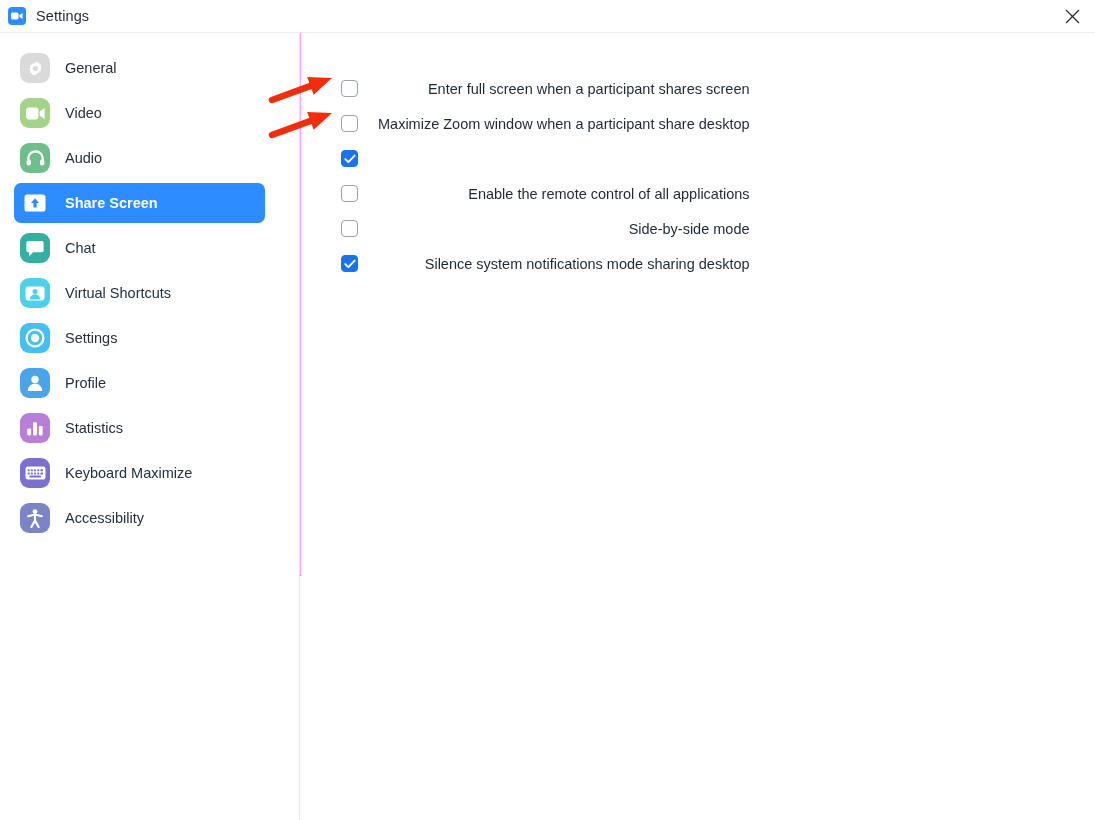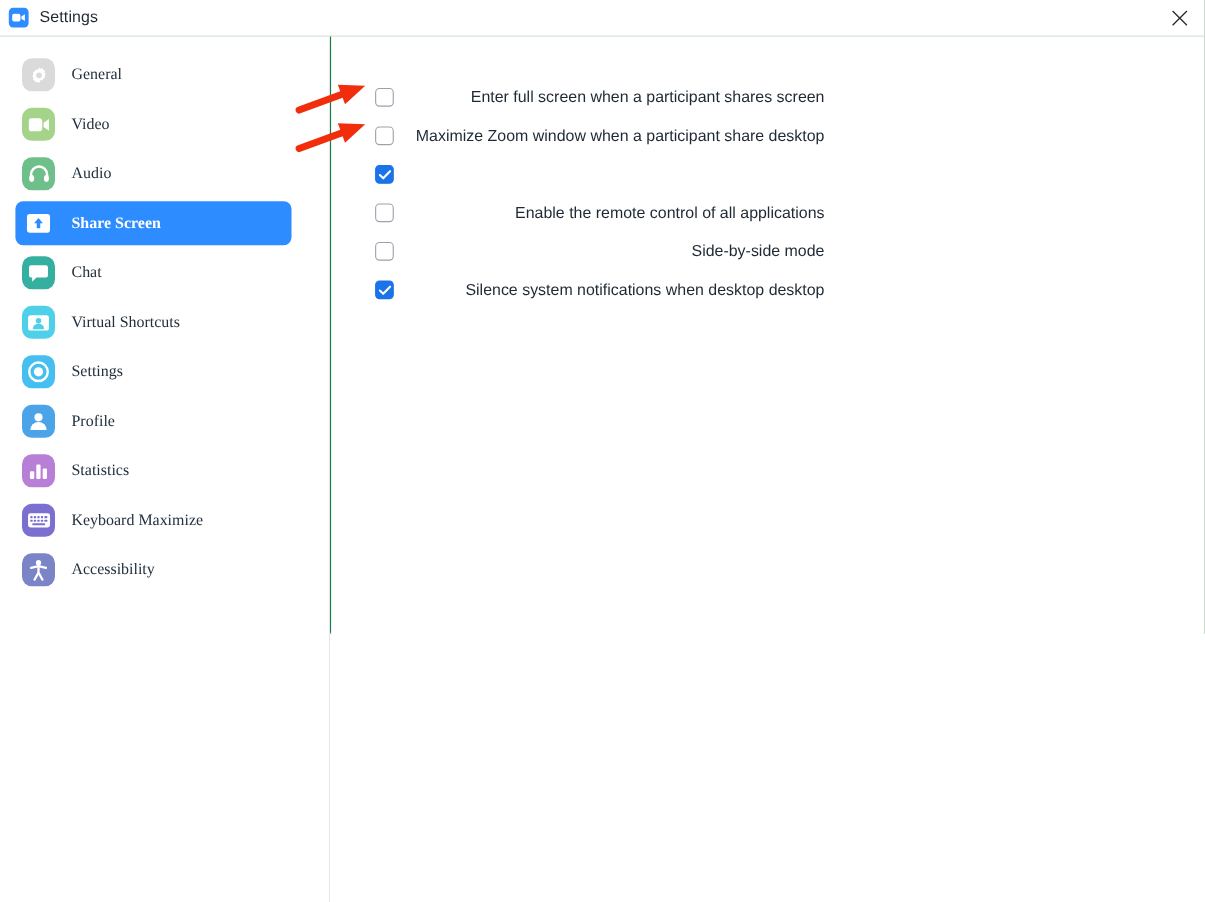--- a/index.html
+++ b/index.html
@@ -5,21 +5,21 @@
   * { box-sizing: border-box; margin: 0; padding: 0; }
   html, body {
     width: 1095px; height: 820px;
     background: #ffffff;
     font-family: "Liberation Sans", sans-serif;
     overflow: hidden;
   }
   #app {
     position: relative;
     width: 1095px; height: 576px;
-    background: #15803d;
+    background: #f0abfc;
     border-right: 1px solid #9a9a9a;
     border-bottom: 1px solid #9a9a9a;
   }
 
   
   #titlebar {
     position: absolute; left: 0; top: 0;
     width: 1095px; height: 33px;
     background: #ffffff;
     border-bottom: 1px solid #ededed;
@@ -52,21 +52,20 @@
     padding-top: 10px;
   }
   .nav-item {
     position: relative;
     display: flex; align-items: center;
     height: 40px;
     margin: 5px 34px 5px 14px;
     border-radius: 7px;
     padding-left: 6px;
     cursor: pointer;
-    font-family: Liberation Serif, serif;
   }
   .nav-item.active { background: #2D8CFF; }
   .nav-ico {
     width: 30px; height: 30px;
     border-radius: 9px;
     display: flex; align-items: center; justify-content: center;
     flex: 0 0 30px;
   }
   .nav-ico svg { display: block; }
   .nav-label {
@@ -280,21 +279,21 @@
         <div class="opt-row">
           <div class="cbox"></div>
           <span class="opt-label">Side-by-side mode</span>
         </div>
         <div class="opt-row">
           <div class="cbox checked">
             <svg width="12" height="10" viewBox="0 0 12 10">
               <path d="M1.3 5.1 L4.4 8.1 L10.6 1.6" fill="none" stroke="#ffffff" stroke-width="1.9" stroke-linecap="round" stroke-linejoin="round"></path>
             </svg>
           </div>
-          <span class="opt-label">Silence system notifications when desktop desktop</span>
+          <span class="opt-label">Silence system notifications mode sharing desktop</span>
         </div>
       </div>
 
   </div>
 
   <svg id="arrows" viewBox="0 0 1095 820">
       <g>
         <line x1="272" y1="100" x2="316.0391026299277" y2="83.8523290356932" stroke="#f22d0c" stroke-width="6.5" stroke-linecap="round"></line>
         <polygon points="332,78 313.676263901613,94.83718193156652 307.135425567603,76.99853192972095" fill="#f22d0c"></polygon>
       </g>

